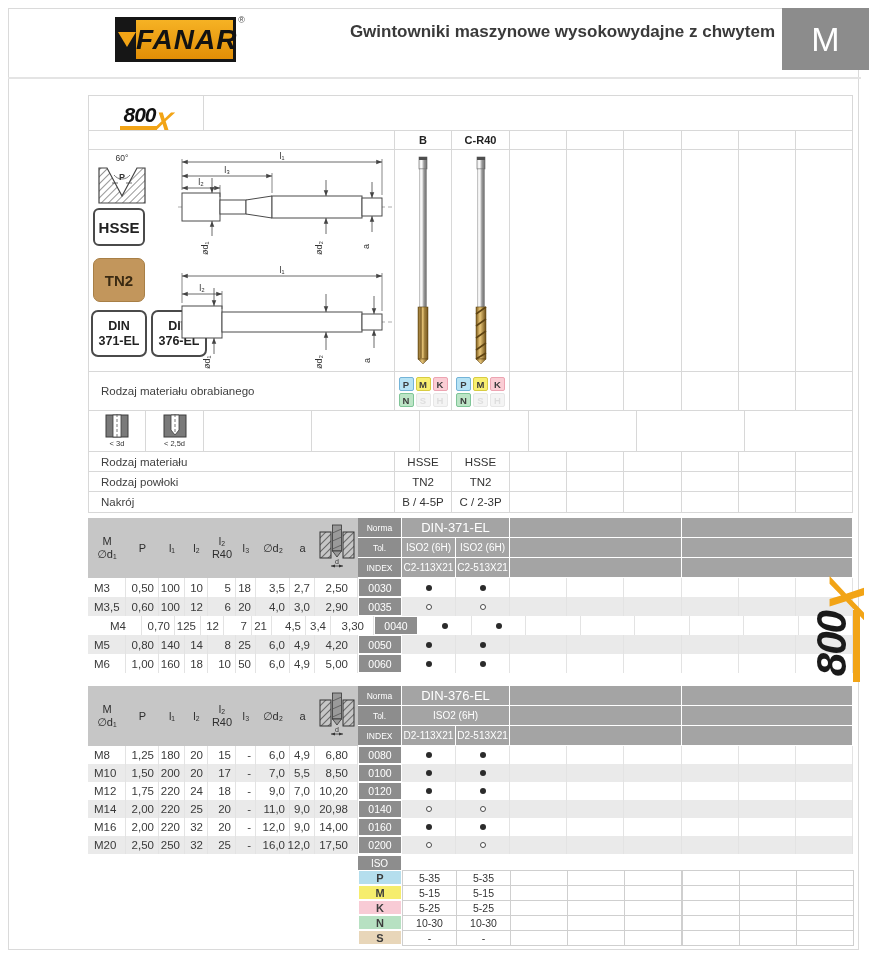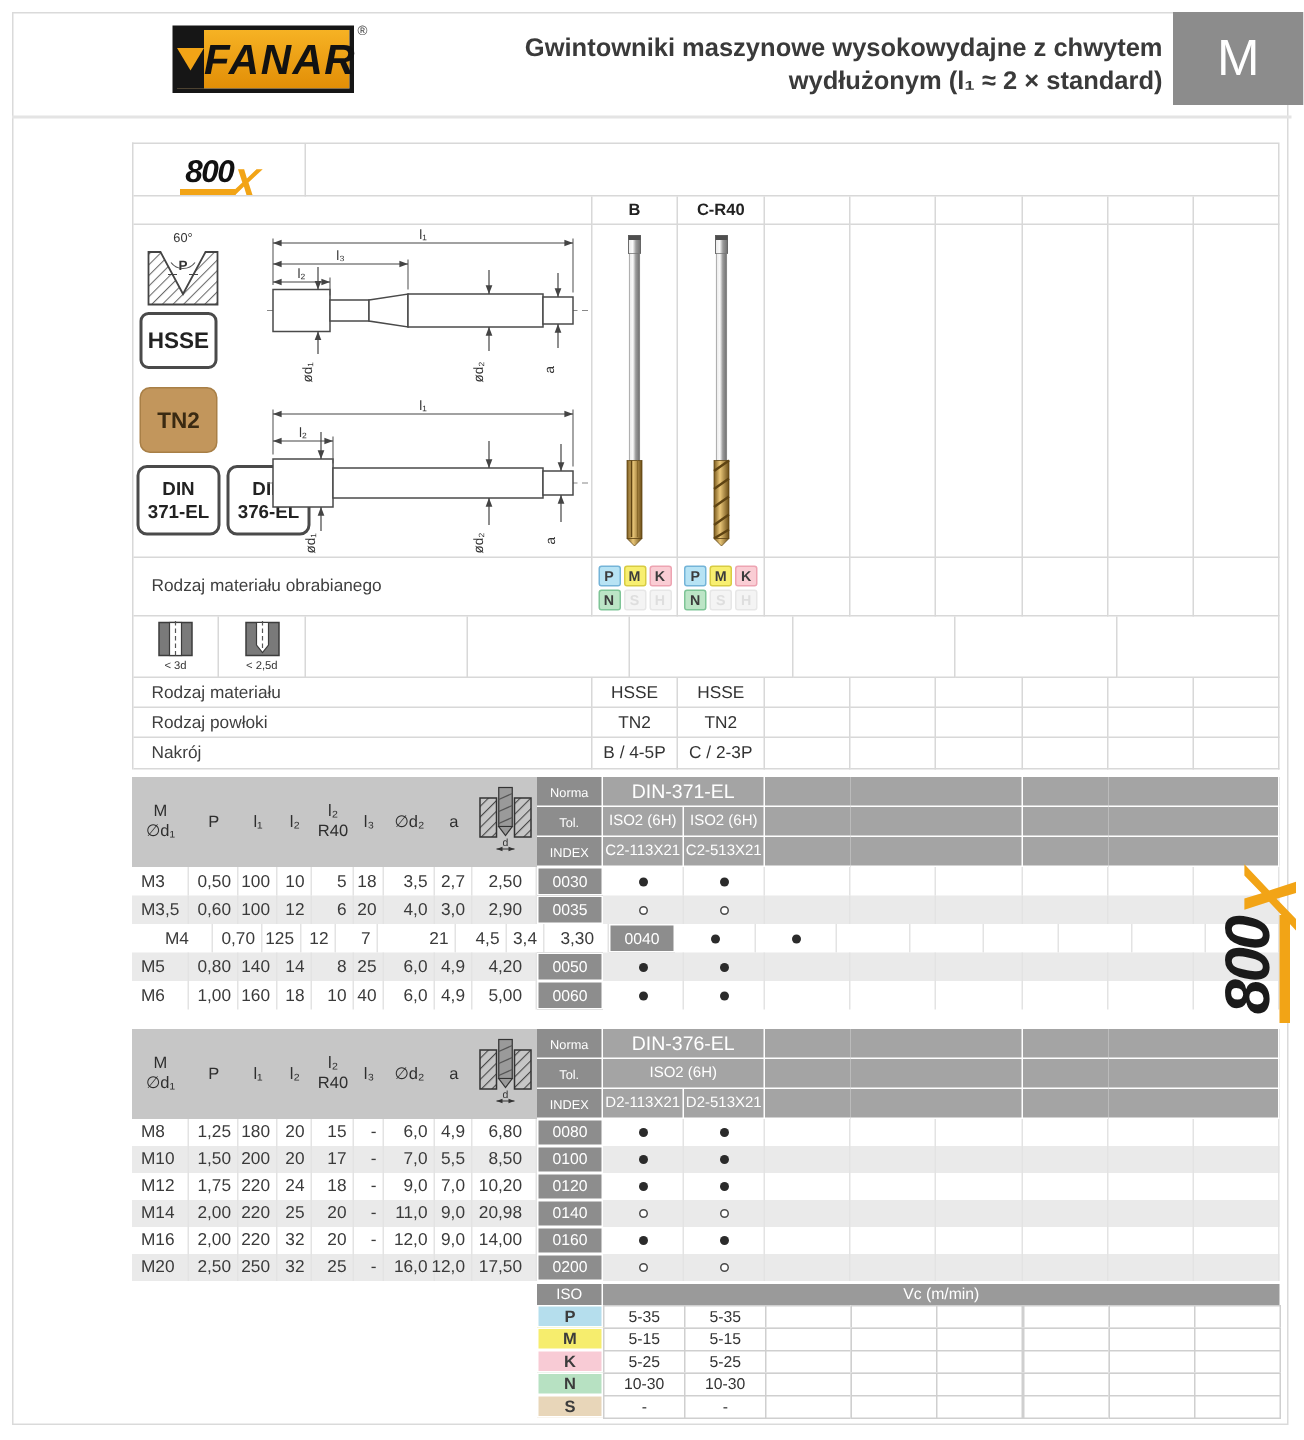--- a/index.html
+++ b/index.html
@@ -121,21 +121,20 @@
 
 <div class="logo-box">
   <div class="logo-v-seg">
       <div class="logo-v-tri"></div>
     </div>
   <div class="logo-text">FANAR</div>
   <div class="logo-reg">®</div>
 </div>
 <div class="header-title">
   <div>Gwintowniki maszynowe wysokowydajne z chwytem</div>
-  <div>wydłużonym (l₁ ≈ 2 × standard)</div>
 </div>
 <div class="m-tab">M</div>
 <div class="header-rule"></div>
 
 <div class="ig">
   <div class="ig-row" style="height:35px;">
     <div class="ig-cell w-bc">
       <div class="t800" style="height:100%;">
         <span class="t800-800">800</span>
         <span class="t800-x">X</span>
@@ -513,21 +512,21 @@
       <div class="sp-fill" style="flex: 1 1 0%;"></div>
       <div class="sp-fill" style="flex: 1 1 0%;"></div>
       <div class="sp-fill" style="flex: 1 1 0%;"></div>
     </div>
     <div class="sp-row" style="position: absolute; left: 0px; top: 98px; width: 765px; height: 19px;">
       <div class="sp-cell first" style="width: 38px; margin-left: 16px;">M4</div>
       <div class="sp-cell" style="width: 33px;">0,70</div>
       <div class="sp-cell" style="width: 26px;">125</div>
       <div class="sp-cell" style="width: 23px;">12</div>
       <div class="sp-cell" style="width: 28px;">7</div>
-      <div class="sp-cell" style="width: 20px; margin-left: 32px;">21</div>
+      <div class="sp-cell" style="width: 20px;">21</div>
       <div class="sp-cell" style="width: 34px;">4,5</div>
       <div class="sp-cell" style="width: 25px;">3,4</div>
       <div class="sp-cell drill" style="width: 43px;">3,30</div>
       <div class="sp-index" style="width: 44px;">0040</div>
       <div class="sp-av" style="width: 54px;">
         <span class="dot-f"></span>
       </div>
       <div class="sp-av" style="width: 54px;">
         <span class="dot-f"></span>
       </div>
@@ -561,21 +560,21 @@
       <div class="sp-fill" style="flex: 1 1 0%;"></div>
       <div class="sp-fill" style="flex: 1 1 0%;"></div>
       <div class="sp-fill" style="flex: 1 1 0%;"></div>
     </div>
     <div class="sp-row" style="position: absolute; left: 0px; top: 136px; width: 765px; height: 19px;">
       <div class="sp-cell first" style="width: 38px;">M6</div>
       <div class="sp-cell" style="width: 33px;">1,00</div>
       <div class="sp-cell" style="width: 26px;">160</div>
       <div class="sp-cell" style="width: 23px;">18</div>
       <div class="sp-cell" style="width: 28px;">10</div>
-      <div class="sp-cell" style="width: 20px;">40</div>
+      <div class="sp-cell" style="width: 20px;">50</div>
       <div class="sp-cell" style="width: 34px;">6,0</div>
       <div class="sp-cell" style="width: 25px;">4,9</div>
       <div class="sp-cell drill" style="width: 43px;">5,00</div>
       <div class="sp-index" style="width: 44px;">0060</div>
       <div class="sp-av" style="width: 54px;">
         <span class="dot-f"></span>
       </div>
       <div class="sp-av" style="width: 54px;">
         <span class="dot-f"></span>
       </div>
@@ -784,21 +783,20 @@
       <div class="sp-fill" style="flex: 1 1 0%;"></div>
       <div class="sp-fill" style="flex: 1 1 0%;"></div>
       <div class="sp-fill" style="flex: 1 1 0%;"></div>
       <div class="sp-fill" style="flex: 1 1 0%;"></div>
       <div class="sp-fill" style="flex: 1 1 0%;"></div>
     </div>
   </div>
 
 <div class="vc" id="vc" style="height: 89px;">
     <div class="vc-corner" style="position: absolute; left: 0px; top: 0px; width: 44px; height: 14px;">ISO</div>
-    <div class="vc-band" style="position: absolute; left: 44px; top: 0px; width: 451px; height: 14px;">Vc (m/min)</div>
     <div class="vc-group" style="position: absolute; left: 0px; top: 14px; width: 44px; height: 15px; background: rgb(181, 222, 237);">P</div>
     <div class="vc-val" style="position: absolute; left: 44px; top: 14px; width: 55px; height: 16px;">5-35</div>
     <div class="vc-val" style="position: absolute; left: 98px; top: 14px; width: 55px; height: 16px;">5-35</div>
     <div class="vc-val" style="position: absolute; left: 152px; top: 14px; width: 58.1667px; height: 16px;"></div>
     <div class="vc-val" style="position: absolute; left: 209.167px; top: 14px; width: 58.1667px; height: 16px;"></div>
     <div class="vc-val" style="position: absolute; left: 266.333px; top: 14px; width: 58.1667px; height: 16px;"></div>
     <div class="vc-val" style="position: absolute; left: 323.5px; top: 14px; width: 58.1667px; height: 16px;"></div>
     <div class="vc-val" style="position: absolute; left: 380.667px; top: 14px; width: 58.1667px; height: 16px;"></div>
     <div class="vc-val" style="position: absolute; left: 437.833px; top: 14px; width: 58.1667px; height: 16px;"></div>
     <div class="vc-group" style="position: absolute; left: 0px; top: 29px; width: 44px; height: 15px; background: rgb(246, 237, 109);">M</div>

